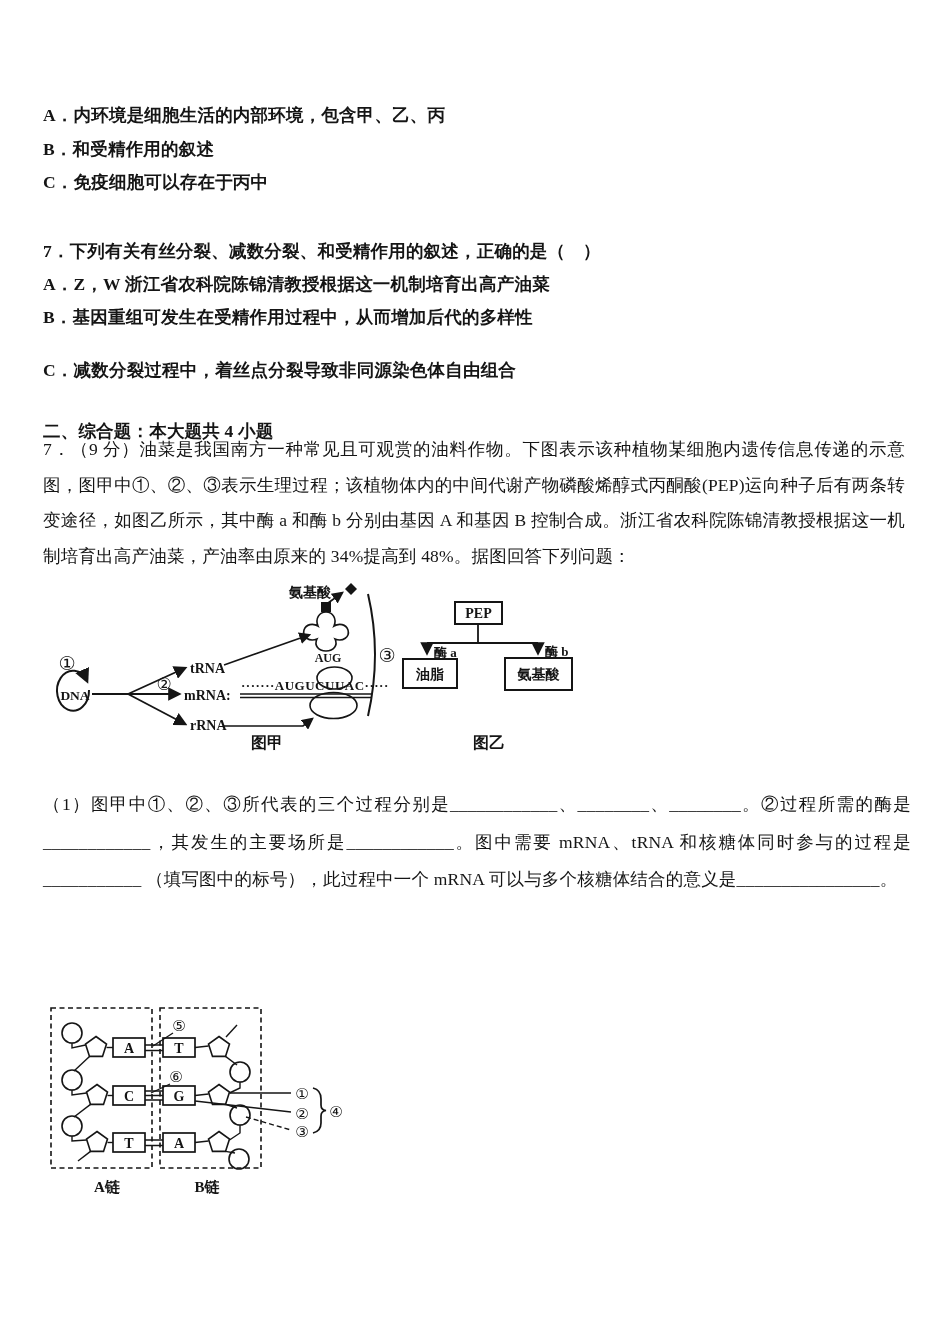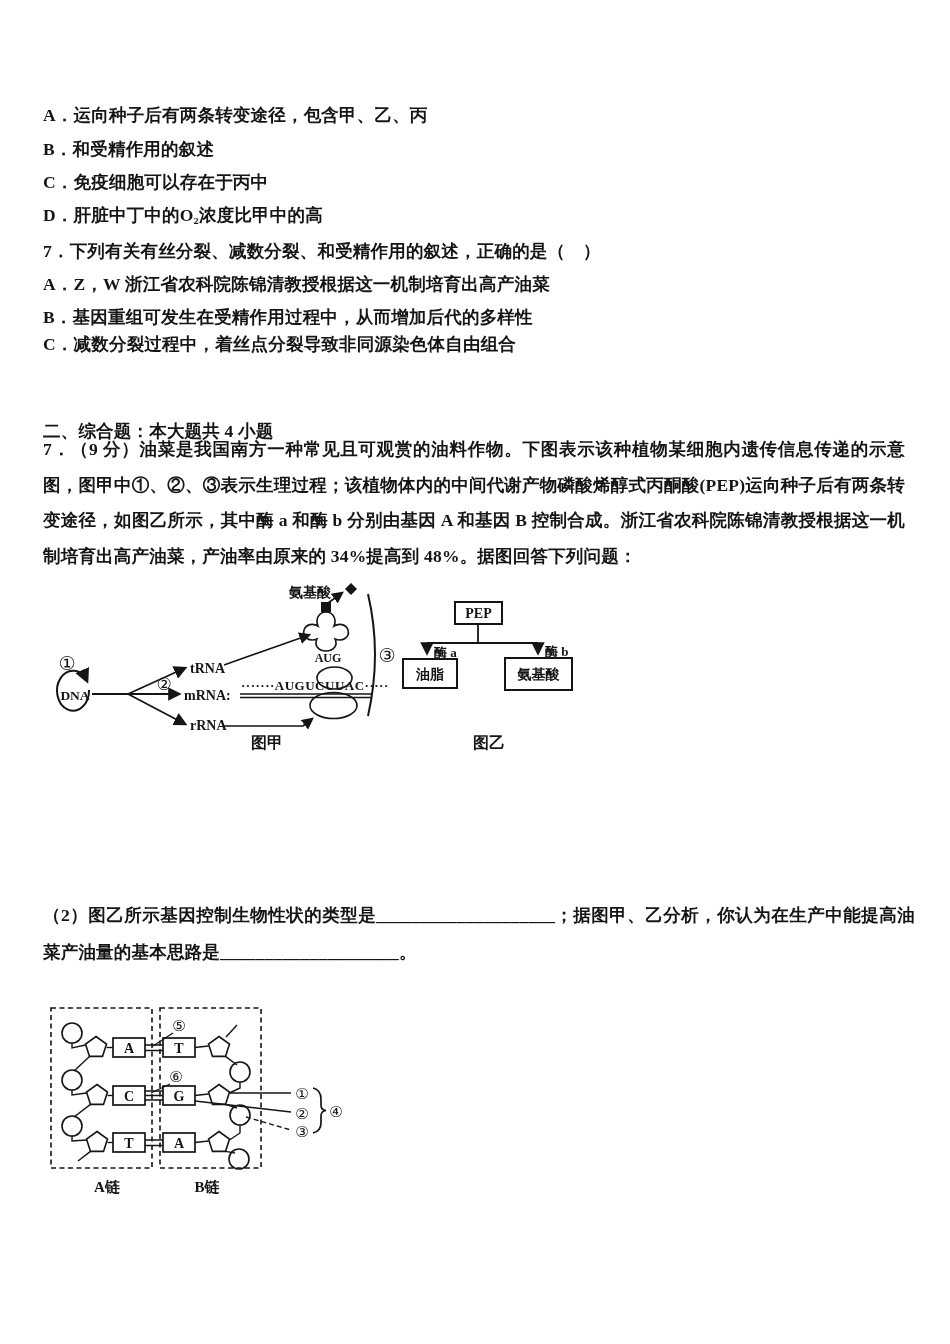--- a/index.html
+++ b/index.html
@@ -10,46 +10,45 @@
     color:#151515;
   }
   .page { position:relative; width:950px; height:1344px; background:#fff; overflow:hidden; }
   .line {
     position:absolute; left:43px;
     font-size:17.5px; font-weight:bold; white-space:nowrap;
     letter-spacing:0.2px;
   }
   .block {
     position:absolute; left:43px;
-    font-size:17.5px; font-weight:bold;
+    font-size:17.5px; font-weight:normal;
     text-align:justify; text-justify:inter-ideograph;
     letter-spacing:0.2px;
   }
   .fig { position:absolute; }
   svg text {
     font-family:"Liberation Serif","DejaVu Serif",serif;
     font-weight:bold; fill:#151515;
   }
   svg text.circled { font-family:"DejaVu Sans",sans-serif; font-weight:normal; }
   svg .stroke { stroke:#151515; fill:none; }
 </style>
 </head>
 <body>
 
 <div class="page">
 
-  <div class="line" style="top:103px">A．运向种子后有两条转变途径，包含甲、乙、丙</div>
+  <div class="line" style="top:103px">A．内环境是细胞生活的内部环境，包含甲、乙、丙</div>
   <div class="line" style="top:137px">B．和受精作用的叙述</div>
   <div class="line" style="top:170px">C．免疫细胞可以存在于丙中</div>
-  <div class="line" style="top:203px">D．肝脏中丁中的O₂浓度比甲中的高</div>
 
   <div class="line" style="top:239px">7．下列有关有丝分裂、减数分裂、和受精作用的叙述，正确的是（　）</div>
   <div class="line" style="top:272px">A．Z，W 浙江省农科院陈锦清教授根据这一机制培育出高产油菜</div>
   <div class="line" style="top:305px">B．基因重组可发生在受精作用过程中，从而增加后代的多样性</div>
-  <div class="line" style="top:332px">C．减数分裂过程中，着丝点分裂导致非同源染色体自由组合</div>
+  <div class="line" style="top:358px">C．减数分裂过程中，着丝点分裂导致非同源染色体自由组合</div>
 
   <div class="line" style="top:419px">二、综合题：本大题共 4 小题</div>
 
   <div class="block" style="top:432px; width:862px; line-height:35.5px">7．（9 分）油菜是我国南方一种常见且可观赏的油料作物。下图表示该种植物某细胞内遗传信息传递的示意图，图甲中①、②、③表示生理过程；该植物体内的中间代谢产物磷酸烯醇式丙酮酸(PEP)运向种子后有两条转变途径，如图乙所示，其中酶 a 和酶 b 分别由基因 A 和基因 B 控制合成。浙江省农科院陈锦清教授根据这一机制培育出高产油菜，产油率由原来的 34%提高到 48%。据图回答下列问题：</div>
 
   <svg class="fig" style="left:45px; top:582px" width="600" height="175" viewBox="0 0 600 175">
     <defs>
       <marker id="arr1" viewBox="0 0 10 10" refX="8" refY="5" markerWidth="7.5" markerHeight="7.5" orient="auto-start-reverse">
         <path d="M0,0 L10,5 L0,10 Z" fill="#151515"></path>
       </marker>
@@ -103,21 +102,21 @@
       <text x="389" y="75" font-size="13">酶 a</text>
       <text x="500" y="74" font-size="13">酶 b</text>
       <rect class="stroke" x="358" y="77" width="54" height="29" stroke-width="2"></rect>
       <text x="385" y="97" font-size="14" text-anchor="middle">油脂</text>
       <rect class="stroke" x="460" y="76" width="67" height="32" stroke-width="2"></rect>
       <text x="493.5" y="97" font-size="14" text-anchor="middle">氨基酸</text>
       <text x="444" y="166" font-size="16" text-anchor="middle">图乙</text>
     </g>
   </svg>
 
-  <div class="block" style="top:897px; width:872px; line-height:37px">（2）图乙所示基因控制生物性状的类型是____________________；据图甲、乙分析，你认为在生产中能提高油菜产油量的基本思路是____________________。</div>
+  <div class="block" style="top:786px; width:868px; line-height:37.5px">（1）图甲中①、②、③所代表的三个过程分别是____________、________、________。②过程所需的酶是____________，其发生的主要场所是____________。图中需要 mRNA、tRNA 和核糖体同时参与的过程是___________ （填写图中的标号），此过程中一个 mRNA 可以与多个核糖体结合的意义是________________。</div>
 
 
   <svg class="fig" style="left:45px; top:1005px" width="310" height="195" viewBox="0 0 310 195">
     <defs>
       <marker id="arr2" viewBox="0 0 10 10" refX="8" refY="5" markerWidth="7" markerHeight="7" orient="auto-start-reverse">
         <path d="M0,0 L10,5 L0,10 Z" fill="#151515"></path>
       </marker>
     </defs>
 
     <g>

